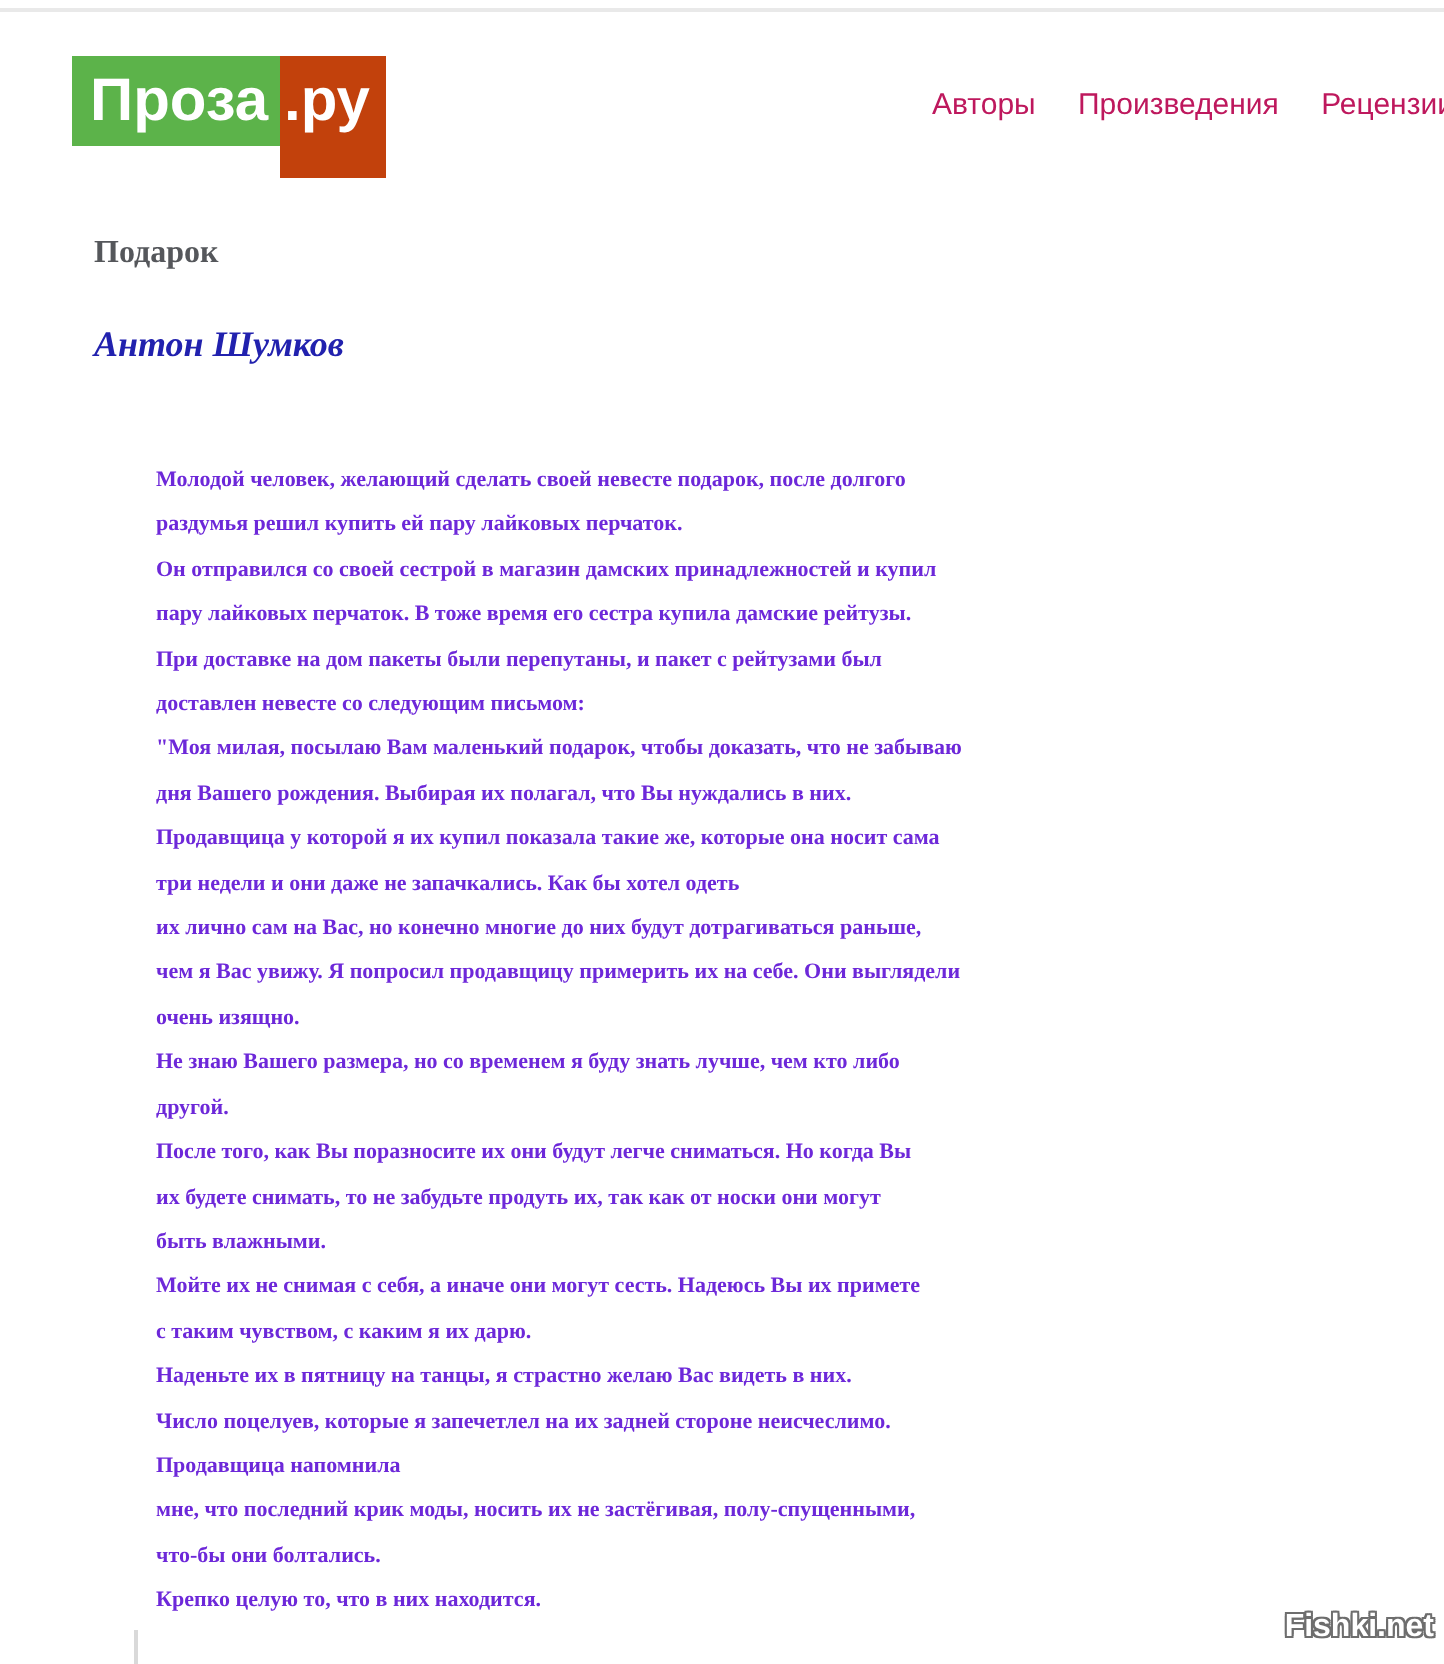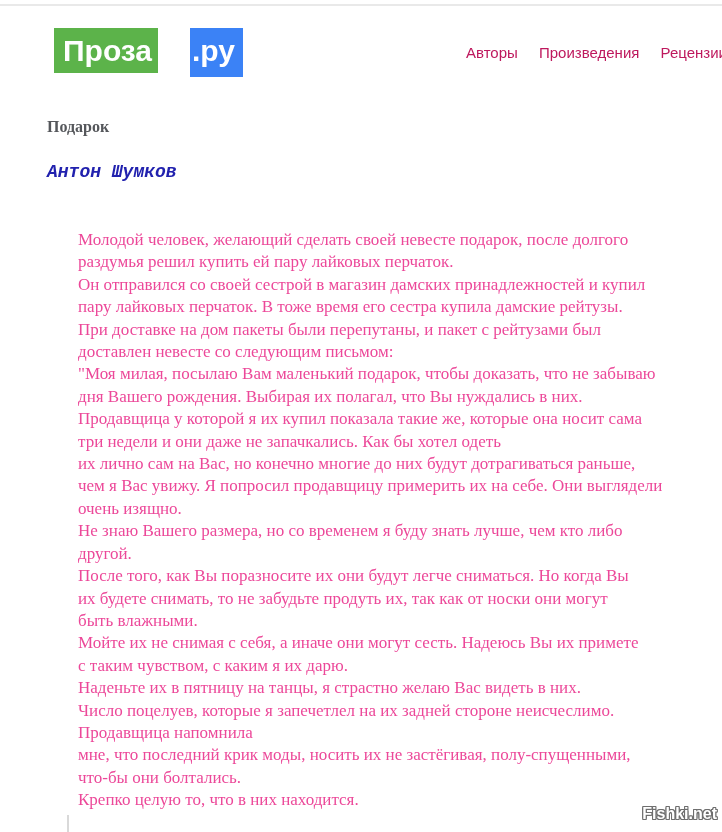--- a/index.html
+++ b/index.html
@@ -12,37 +12,36 @@
     font-family: "Liberation Serif", serif;
   }
   .top-rule {
     position: absolute;
     left: 0; top: 4px;
     width: 722px; height: 2px;
     background: #e9e9e9;
   }
   .logo {
     position: absolute;
-    left: 54px; top: 28px;
+    left: 36px; top: 28px;
     height: 54px;
     display: flex;
     cursor: pointer;
-    gap: 32px;
   }
   .logo span {
     display: block;
     height: 45px;
     line-height: 45px;
     font-family: "Liberation Sans", sans-serif;
     font-weight: bold;
     font-size: 30px;
     color: #ffffff;
   }
   .logo .part-green { background: #5cb34a; padding: 0 6px 0 9px; }
-  .logo .part-gray  { background: #3b82f6; padding: 0 8px 4px 2px; }
+  .logo .part-gray  { background: #c2410c; padding: 0 8px 16px 2px; }
   .nav {
     position: absolute;
     left: 466px; top: 44px;
     white-space: nowrap;
     font-family: "Liberation Sans", sans-serif;
     font-size: 15px;
     color: #44474c;
   }
   .nav a {
     color: #be185d;
@@ -56,37 +55,38 @@
     margin: 0;
     font-family: "Liberation Serif", serif;
     font-weight: bold;
     font-size: 16px;
     color: #55575b;
   }
   .article-author {
     position: absolute;
     left: 47px; top: 162px;
     margin: 0;
-    font-family: Liberation Mono, monospace;
+    font-family: Liberation Serif, serif;
     font-weight: bold;
     font-style: italic;
     font-size: 18px;
     color: #2121ae;
     cursor: pointer;
     text-align: right;
   }
   .article-body {
     position: absolute;
     left: 78px; top: 229px;
     width: 640px;
     font-family: "Liberation Serif", serif;
-    font-size: 17px;
+    font-size: 11px;
     line-height: 22.4px;
-    color: #ec4899;
+    color: #6d28d9;
     white-space: pre-line;
+    font-weight: bold;
   }
   .watermark {
     position: absolute;
     right: 5px; bottom: 9px;
     font-family: "Liberation Sans", sans-serif;
     font-weight: bold;
     font-size: 16px;
     color: #ffffff;
     text-shadow:
       1px 0 0 #6e6e6e, -1px 0 0 #6e6e6e,

